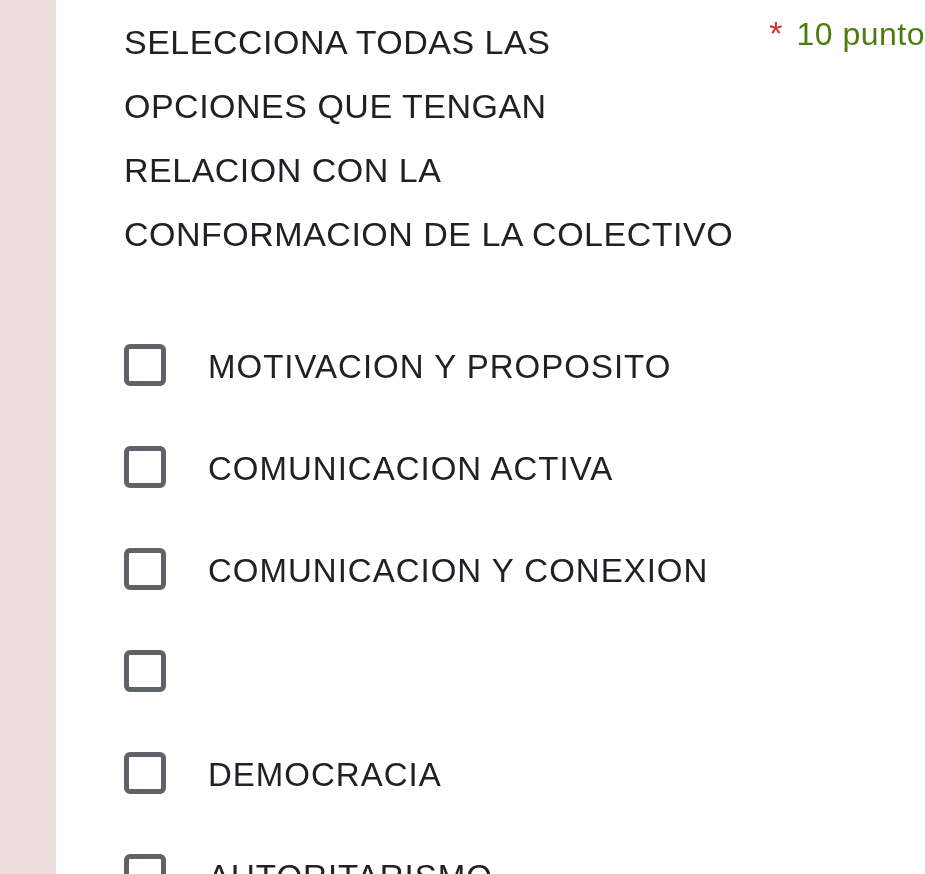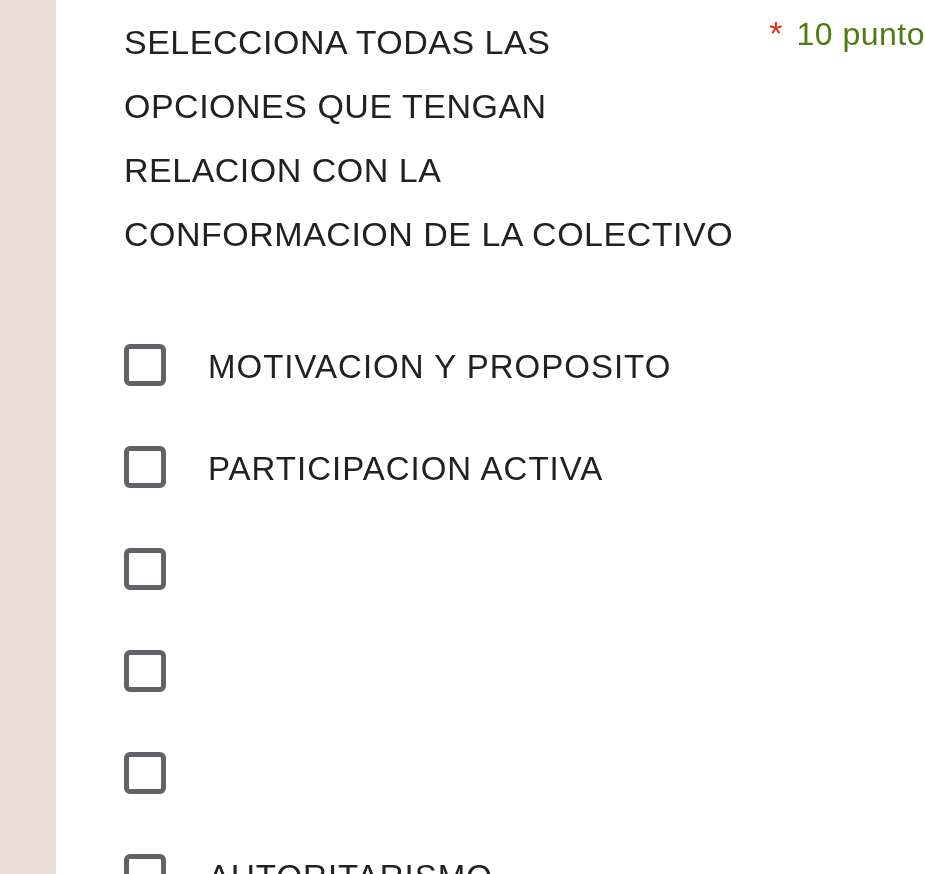--- a/index.html
+++ b/index.html
@@ -97,30 +97,32 @@
     <div class="question-row">
       <div class="question-text">SELECCIONA  TODAS LAS OPCIONES QUE TENGAN RELACION CON LA CONFORMACION DE LA COLECTIVO</div>
     </div>
     <div class="options">
       <div class="option">
         <span class="checkbox"></span>
         <span class="option-label">MOTIVACION Y PROPOSITO</span>
       </div>
       <div class="option">
         <span class="checkbox"></span>
-        <span class="option-label">PARTICIPACION ACTIVA</span>
+        <span class="option-label">COMUNICACION ACTIVA</span>
+      </div>
+      <div class="option">
+        <span class="checkbox"></span>
+        <span class="option-label">COMUNICACION Y CONEXION</span>
       </div>
       <div class="option">
         <span class="checkbox"></span>
       </div>
       <div class="option">
         <span class="checkbox"></span>
-      </div>
-      <div class="option">
-        <span class="checkbox"></span>
+        <span class="option-label">DEMOCRACIA</span>
       </div>
       <div class="option">
         <span class="checkbox"></span>
         <span class="option-label">AUTORITARISMO</span>
       </div>
     </div>
   </div>
 </div>
 
 </body></html>

